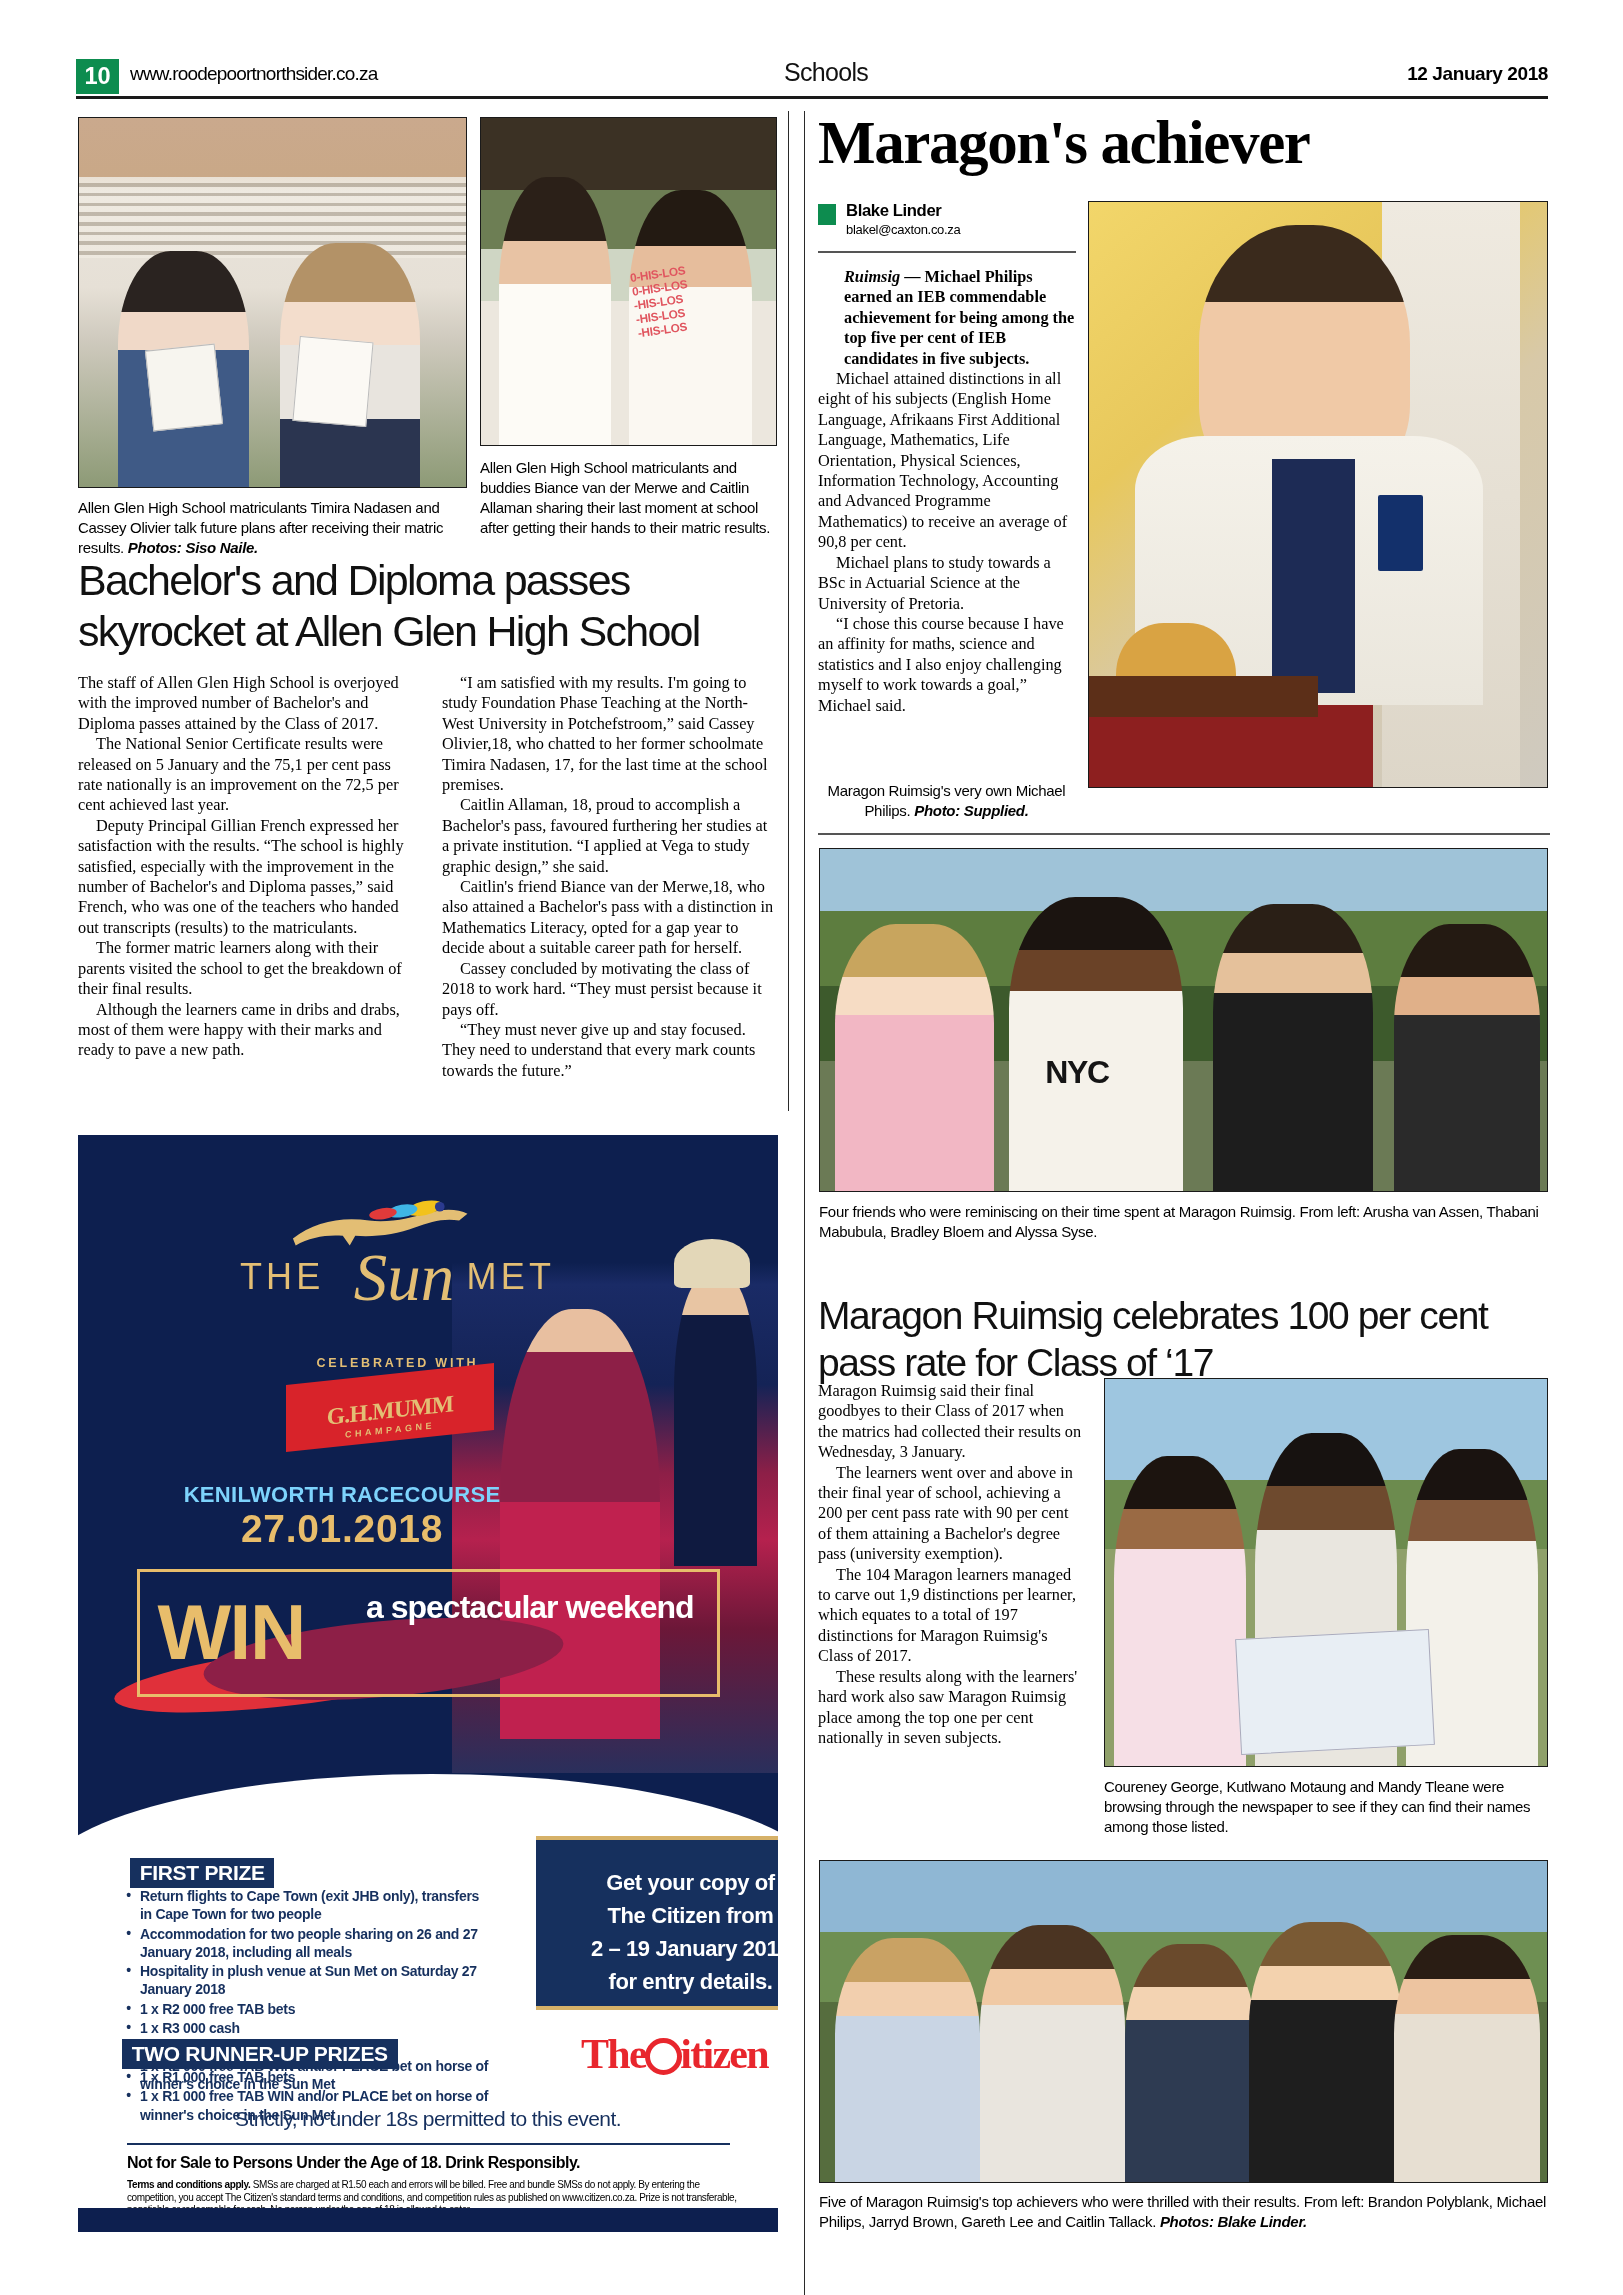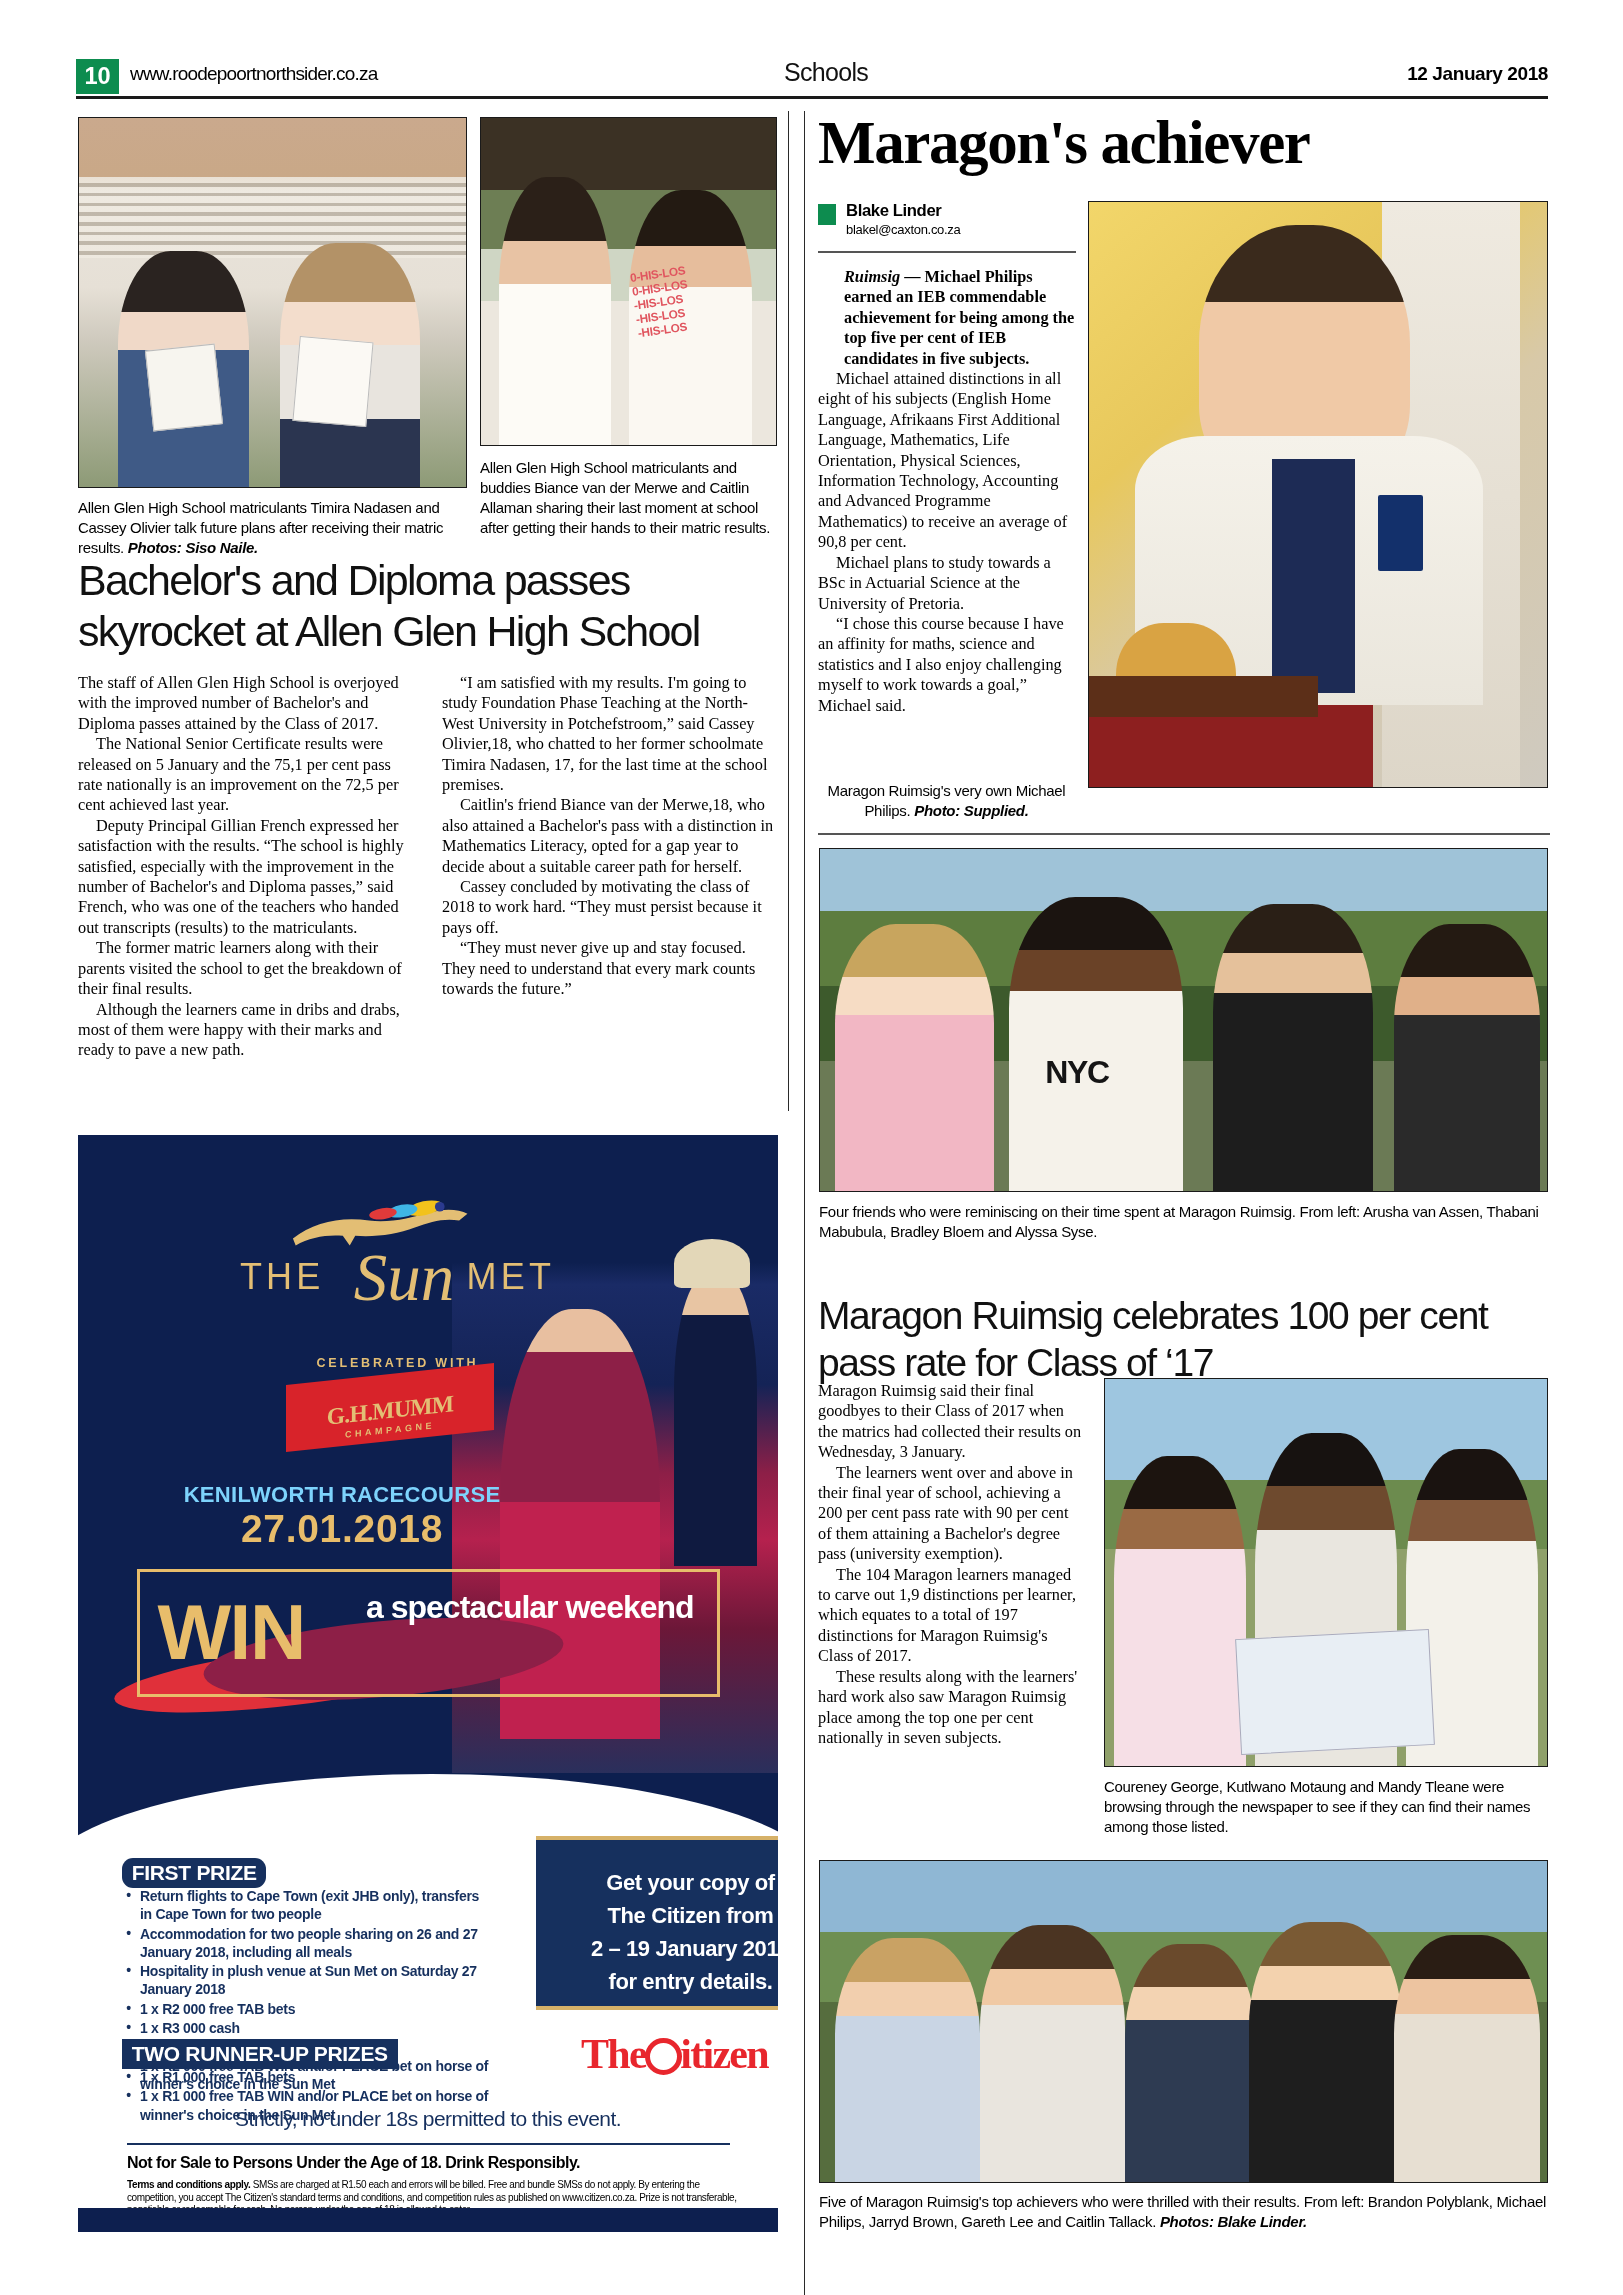--- a/index.html
+++ b/index.html
@@ -264,20 +264,21 @@
   <div class="body-col" style="left:78px; top:673px; width:332px;">
     <p class="first">The staff of Allen Glen High School is overjoyed with the improved number of Bachelor's and Diploma passes attained by the Class of 2017.</p>
     <p>The National Senior Certificate results were released on 5 January and the 75,1 per cent pass rate nationally is an improvement on the 72,5 per cent achieved last year.</p>
     <p>Deputy Principal Gillian French expressed her satisfaction with the results. “The school is highly satisfied, especially with the improvement in the number of Bachelor's and Diploma passes,” said French, who was one of the teachers who handed out transcripts (results) to the matriculants.</p>
     <p>The former matric learners along with their parents visited the school to get the breakdown of their final results.</p>
     <p>Although the learners came in dribs and drabs, most of them were happy with their marks and ready to pave a new path.</p>
   </div>
 
   <div class="body-col" style="left:442px; top:673px; width:332px;">
     <p>“I am satisfied with my results. I'm going to study Foundation Phase Teaching at the North-West University in Potchefstroom,” said Cassey Olivier,18, who chatted to her former schoolmate Timira Nadasen, 17, for the last time at the school premises.</p>
+    <p>Caitlin Allaman, 18, proud to accomplish a Bachelor's pass, favoured furthering her studies at a private institution. “I applied at Vega to study graphic design,” she said.</p>
     <p>Caitlin's friend Biance van der Merwe,18, who also attained a Bachelor's pass with a distinction in Mathematics Literacy, opted for a gap year to decide about a suitable career path for herself.</p>
     <p>Cassey concluded by motivating the class of 2018 to work hard. “They must persist because it pays off.</p>
     <p>“They must never give up and stay focused. They need to understand that every mark counts towards the future.”</p>
   </div>
 
   <div class="headline-big">Maragon's achiever</div>
 
   <div class="byline-box">
     <div class="byline-sq"></div>
     <div class="byline-name">Blake Linder</div>
@@ -383,21 +384,21 @@
     <div class="swoosh-mar"></div>
 
     <div class="win-box">
       <div class="win-word">WIN</div>
       <div class="win-sub">a spectacular weekend</div>
     </div>
 
     <div class="ad-white"></div>
     <div class="ad-white-curve"></div>
 
-    <div class="prize-hdr" style="left:44px; top:723px;border-radius:11px;">FIRST PRIZE</div>
+    <div class="prize-hdr" style="left:52px; top:723px;">FIRST PRIZE</div>
     <ul class="prize-list" style="left:44px; top:752px; width:368px;">
       <li><span>Return flights to Cape Town (exit JHB only), transfers in Cape Town for two people</span></li>
       <li><span>Accommodation for two people sharing on 26 and 27 January 2018, including all meals</span></li>
       <li><span>Hospitality in plush venue at Sun Met on Saturday 27 January 2018</span></li>
       <li><b>1 x R2 000</b><span> free TAB bets</span></li>
       <li><b>1 x R3 000</b><span> cash</span></li>
       <li><b>1 x R3 000</b><span> clothing vouchers</span></li>
       <li><b>1 x R2 000</b><span> free TAB WIN and/or PLACE bet on horse of winner's choice in the Sun Met</span></li>
     </ul>
 

